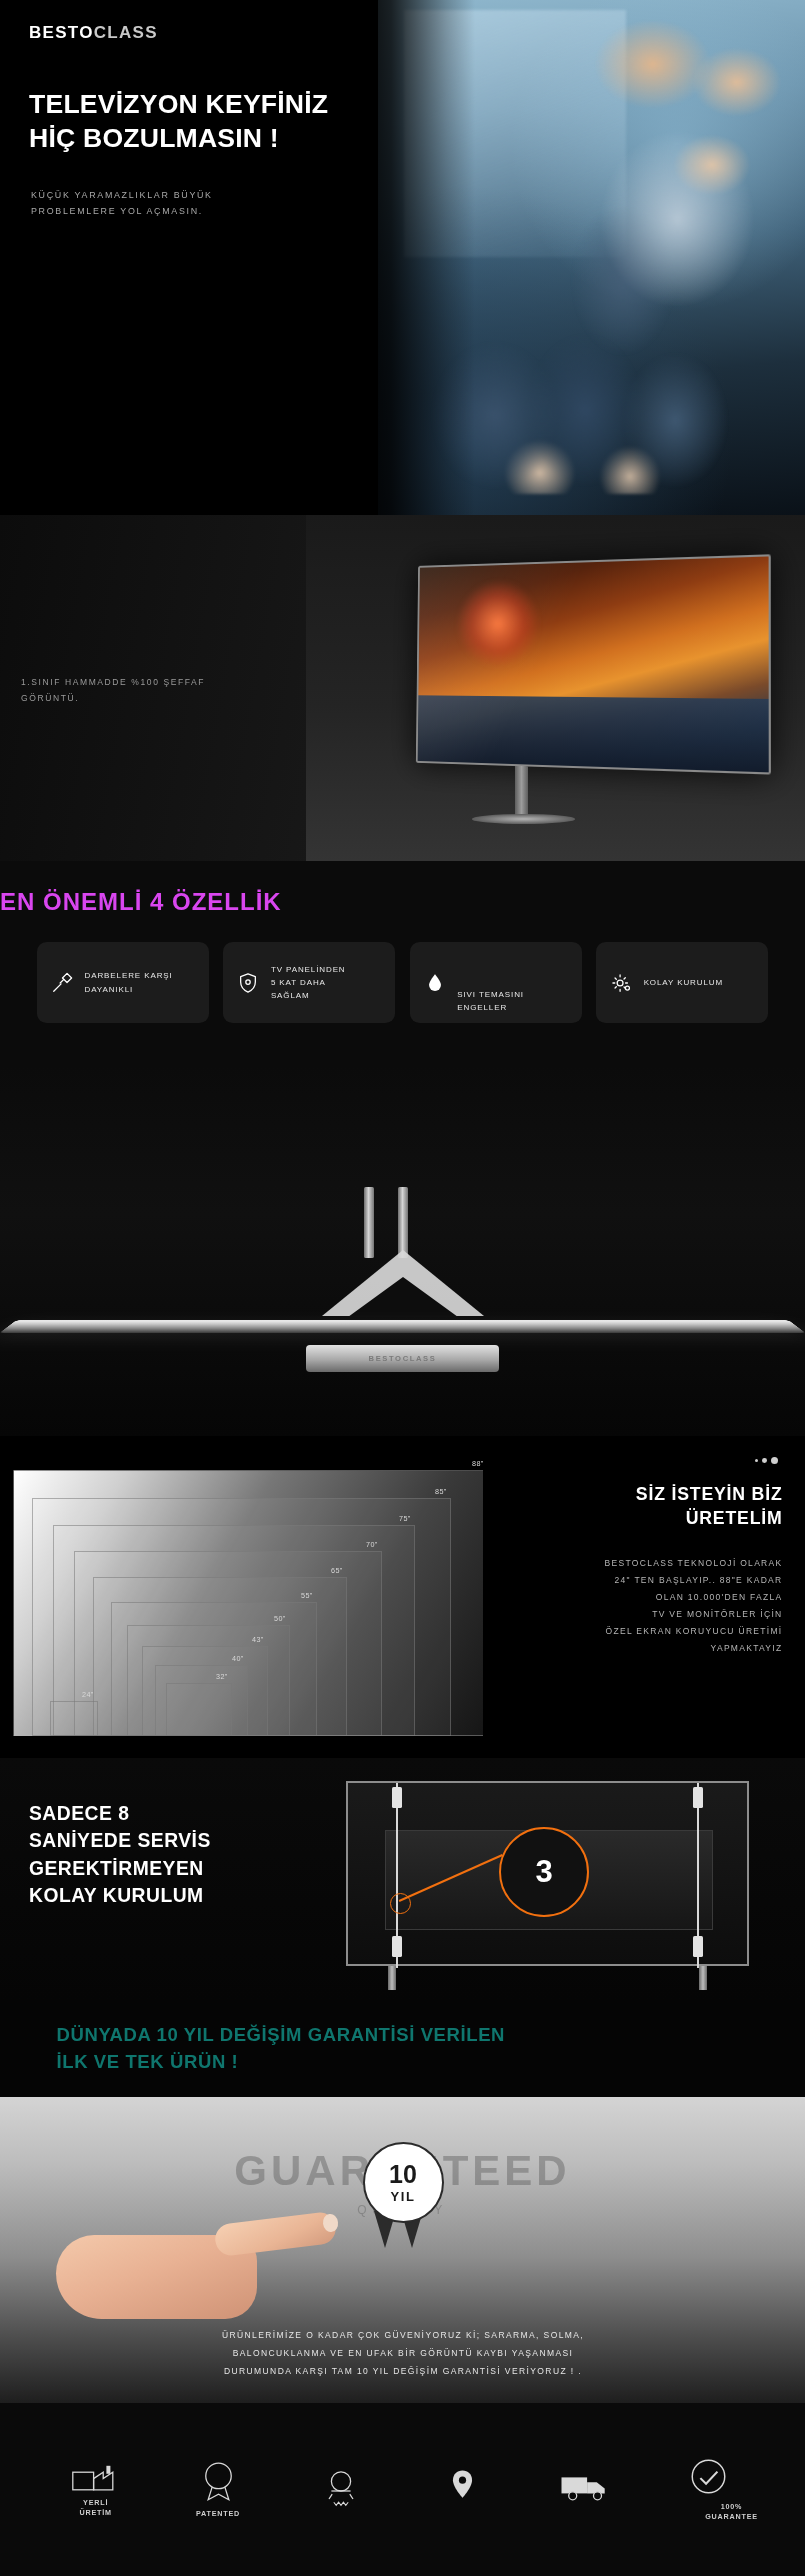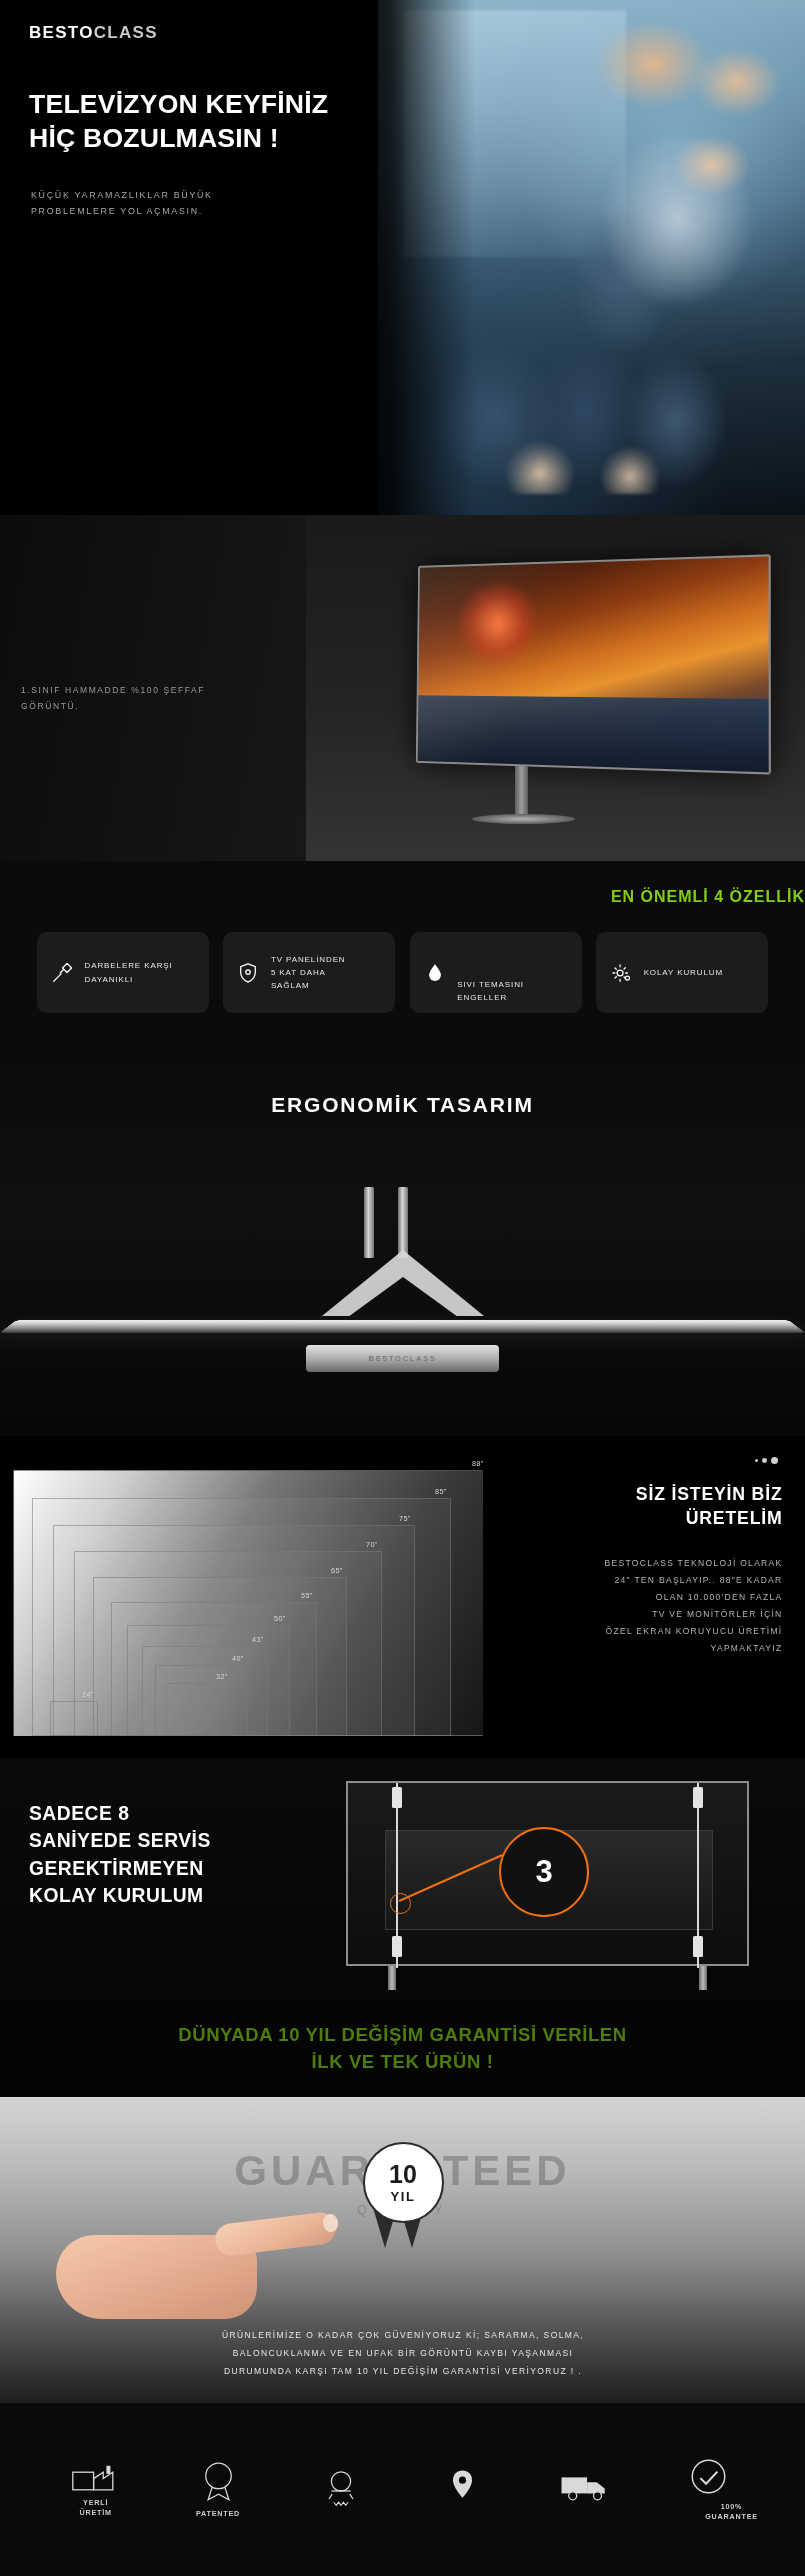--- a/index.html
+++ b/index.html
@@ -184,25 +184,25 @@
 
   
   .features {
     position: relative;
     width: 805px;
     height: 205px;
     background: #0b0b0b;
     padding-top: 27px;
   }
   .features-title {
-    text-align: right;
-    font-size: 16px;
+    text-align: left;
+    font-size: 24px;
     font-weight: bold;
     letter-spacing: 1px;
-    color: #84cc16;
+    color: #d946ef;
   }
   .features-row {
     display: flex;
     justify-content: center;
     gap: 14.5px;
     margin-top: 26px;
     padding: 0 37px;
   }
   .feature-card {
     flex: 1;
@@ -444,26 +444,26 @@
     position: relative;
     width: 805px;
     height: 97px;
     background: #050505;
     display: flex;
     align-items: center;
     justify-content: center;
   }
   .warranty-banner-text {
     width: 692px;
-    text-align: center;
+    text-align: left;
     font-size: 18.5px;
     line-height: 1.45;
     font-weight: bold;
     letter-spacing: 0.6px;
-    color: #4d7c0f;
+    color: #0f766e;
   }
 
   
   .guarantee {
     position: relative;
     width: 805px;
     height: 306px;
     background: linear-gradient(180deg, #d4d4d4 0%, #bcbcbc 22%, #8e8e8e 52%, #4a4a4a 80%, #1e1e1e 100%);
     overflow: hidden;
   }
@@ -602,21 +602,21 @@
 
   <section class="quality">
     <div class="quality-scene"></div>
     <div class="tv-panel">
       <div class="sun"></div>
       <div class="sea"></div>
       <div class="glare"></div>
     </div>
     <div class="tv-stand"></div>
     <div class="tv-base"></div>
-    <div class="quality-sub" style="white-space: pre-line; margin-top: 8px;">1.SINIF HAMMADDE %100 ŞEFFAF
+    <div class="quality-sub" style="white-space: pre-line;">1.SINIF HAMMADDE %100 ŞEFFAF
 GÖRÜNTÜ.</div>
   </section>
 
   <section class="features">
     <div class="features-title">EN ÖNEMLİ 4 ÖZELLİK</div>
     <div class="features-row">
 
       <div class="feature-card">
         <span class="feature-icon">
           <svg viewBox="0 0 24 24" fill="none" stroke="#ffffff" stroke-width="1.4" stroke-linecap="round" stroke-linejoin="round">
@@ -659,21 +659,20 @@
             <circle cx="19" cy="17.5" r="2.2"></circle>
           </svg>
         </span>
         <span class="feature-label" style="white-space: pre-line;">KOLAY KURULUM</span>
       </div>
 
     </div>
   </section>
 
   <section class="ergonomic">
-    <div class="ergo-title">ERGONOMİK TASARIM</div>
     <div class="ergo-stand-wrap">
       <div class="ergo-leg-l"></div>
       <div class="ergo-leg-r"></div>
       <div class="ergo-tri"></div>
       <div class="ergo-tri-inner"></div>
       <div class="ergo-screen"></div>
       <div class="ergo-foot">
         <div class="ergo-foot-label">BESTOCLASS</div>
       </div>
     </div>

